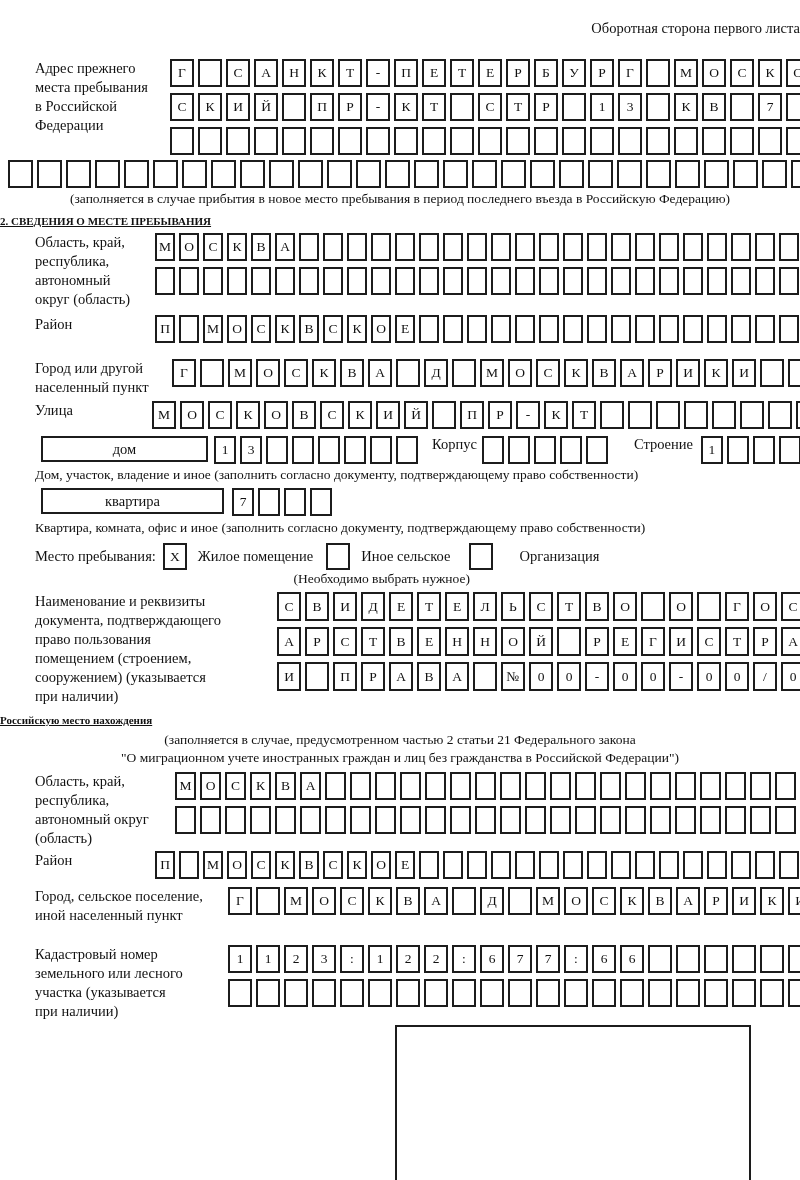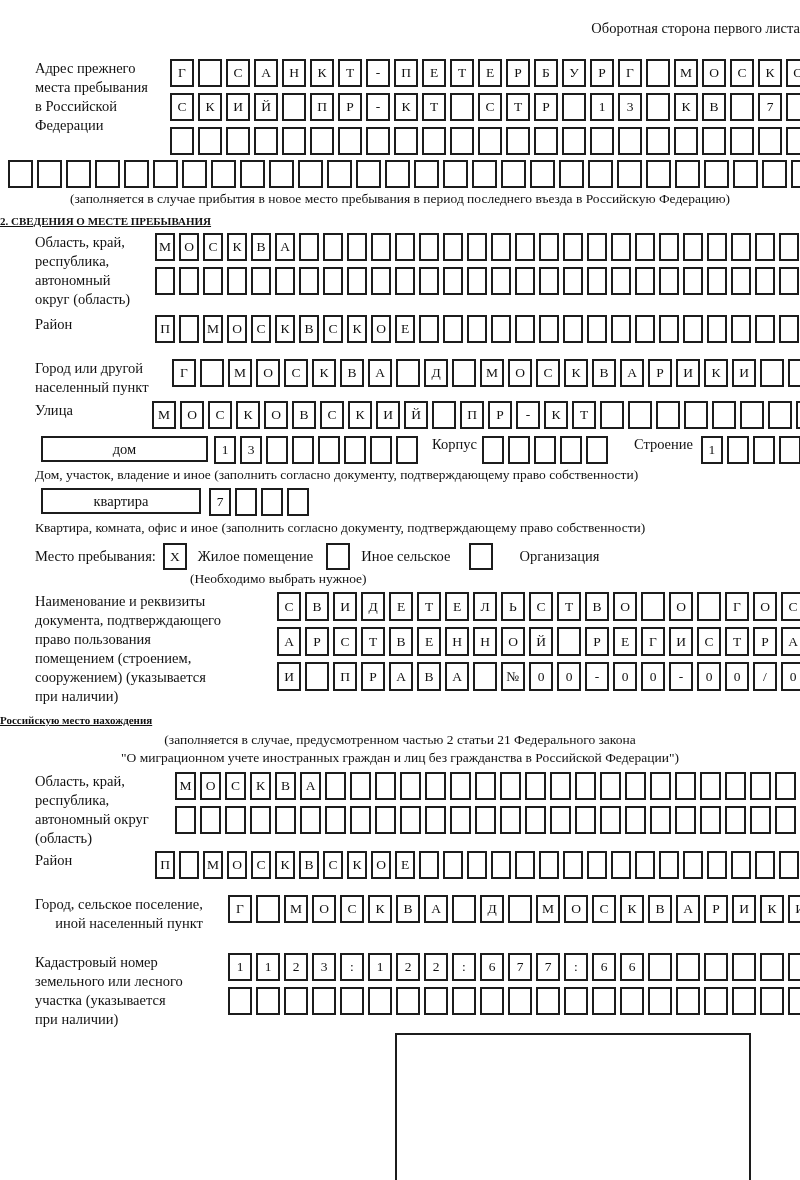--- a/index.html
+++ b/index.html
@@ -28,21 +28,21 @@
   .ml172{margin-left:172px;} .ml175{margin-left:175px;} .ml228{margin-left:228px;}
   .ml250{margin-left:250px;} .ml8{margin-left:8px;} .ml35{margin-left:35px;}
 
   .note{font-size:13.5px;}
   .center{text-align:center;}
   .title{font-size:11px;font-weight:bold;text-align:left;text-decoration:underline;}
 
   .houserow{display:flex;align-items:flex-start;margin-left:19px;padding-left:22px;}
   .labelbox{border:2px solid #1c1c1c;height:26px;display:flex;align-items:center;justify-content:center;
             font-size:14.5px;flex:none;box-sizing:border-box;}
-  .housebox{width:167px;} .aptbox{width:160px;}
+  .housebox{width:167px;} .aptbox{width:183px;}
   .inline-lbl{font-size:14.5px;flex:none;}
 
   .stay{display:flex;align-items:center;margin-left:35px;font-size:14.5px;}
   .checkbox{width:20px;height:23px;border:2px solid #1c1c1c;display:flex;align-items:center;justify-content:center;
             font-size:13.5px;flex:none;}
 
   .stamp{margin-left:395px;width:356px;height:170px;border:2px solid #1c1c1c;box-sizing:border-box;}
 
   .prelines{white-space:pre-line;line-height:17px;}
 </style>
@@ -373,21 +373,21 @@
 
   <div class="stay" style="margin-top:7px;">
     <span>Место пребывания:</span>
     <span class="checkbox" style="margin-left:7px;">X</span>
     <span style="margin-left:11px;">Жилое помещение</span>
     <span class="checkbox" style="margin-left:13px;"></span>
     <span style="margin-left:11px;">Иное сельское</span>
     <span class="checkbox" style="margin-left:19px;"></span>
     <span style="margin-left:26px;">Организация</span>
   </div>
-  <div class="note" style="margin-left:190px;width:280px;text-align:left;margin-top:1px;">(Необходимо выбрать нужное)</div>
+  <div class="note" style="margin-left:190px;width:280px;text-align:right;margin-top:1px;">(Необходимо выбрать нужное)</div>
 
   <div class="field" style="margin-top:5px;height:116px;padding-left:27px;">
     <div class="flabel">Наименование и реквизиты
 документа, подтверждающего
 право пользования
 помещением (строением,
 сооружением) (указывается
 при наличии)</div>
     <div class="rows ml250">
       <div class="cells c21">
@@ -552,21 +552,21 @@
         <span class="cell"></span>
         <span class="cell"></span>
         <span class="cell"></span>
         <span class="cell"></span>
         <span class="cell"></span>
         <span class="cell"></span>
         <span class="cell"></span>
       </div>
   </div>
 
-  <div class="field" style="margin-top:16px;min-height:40px;text-align:right;">
+  <div class="field" style="margin-top:8px;min-height:40px;">
     <div class="flabel">Город, сельское поселение,
 иной населенный пункт</div>
     <div class="cells c22 ml228" style="margin-top:4px;">
         <span class="cell">Г</span>
         <span class="cell"></span>
         <span class="cell">М</span>
         <span class="cell">О</span>
         <span class="cell">С</span>
         <span class="cell">К</span>
         <span class="cell">В</span>

